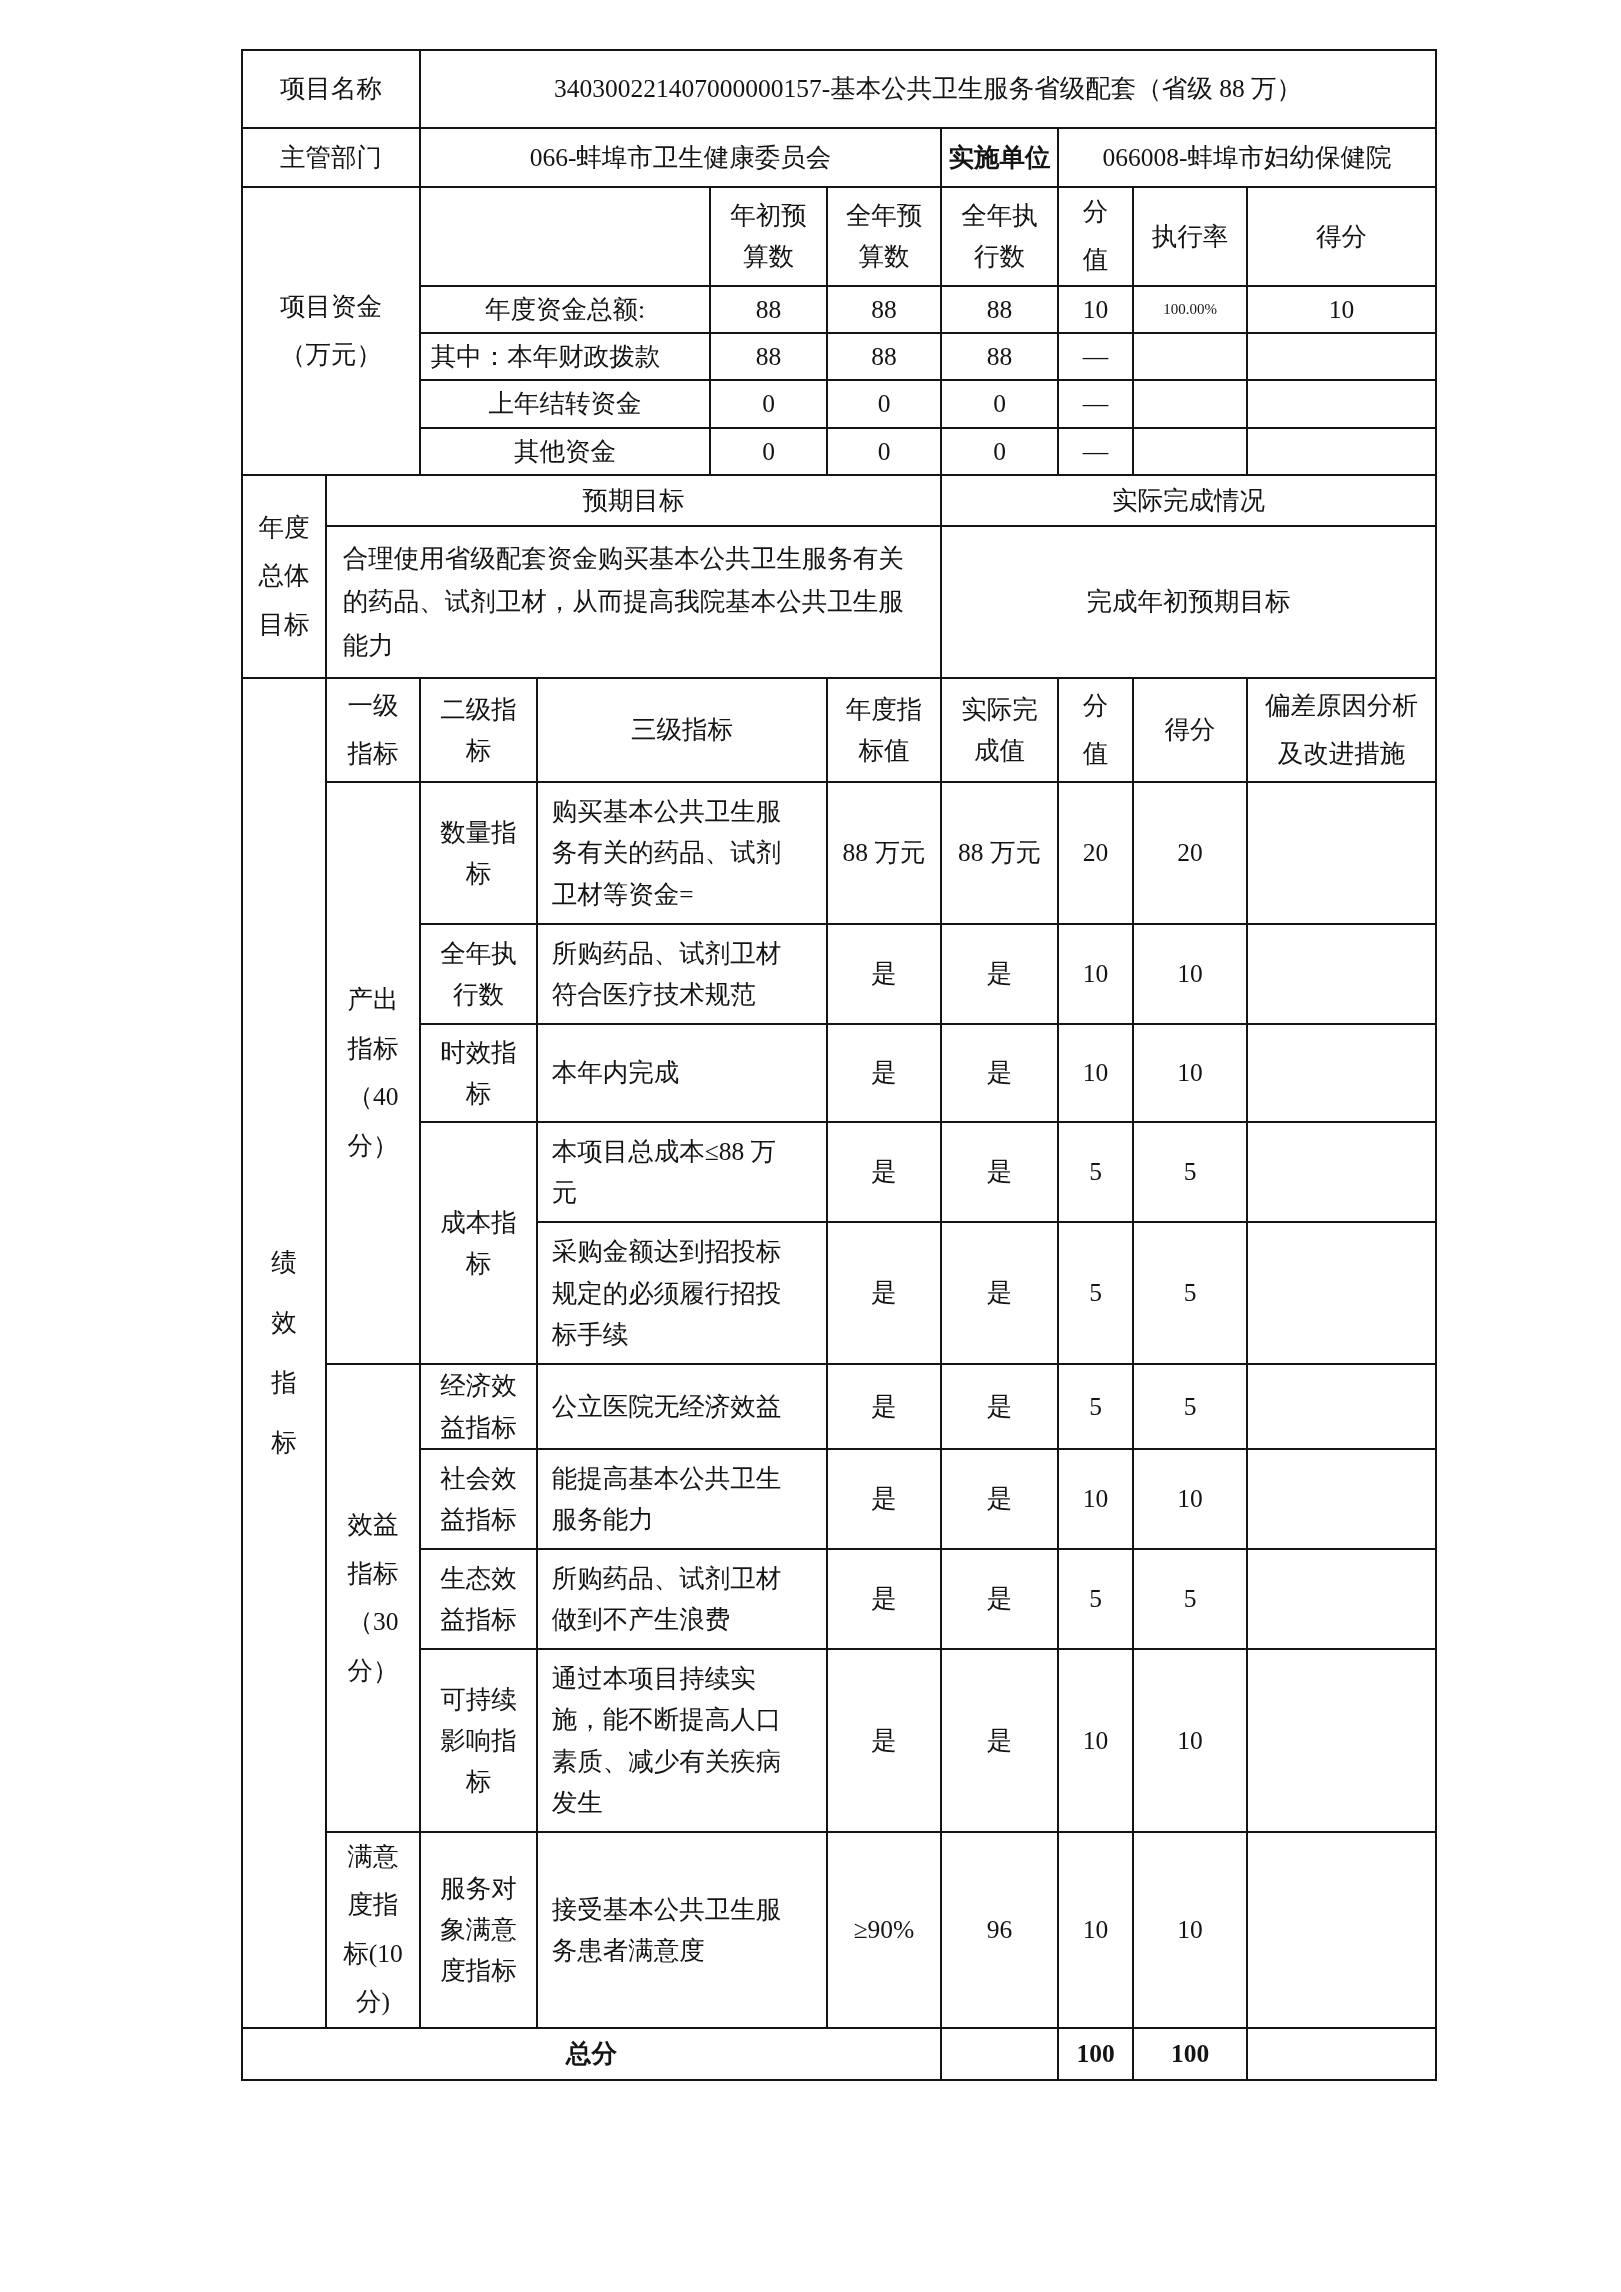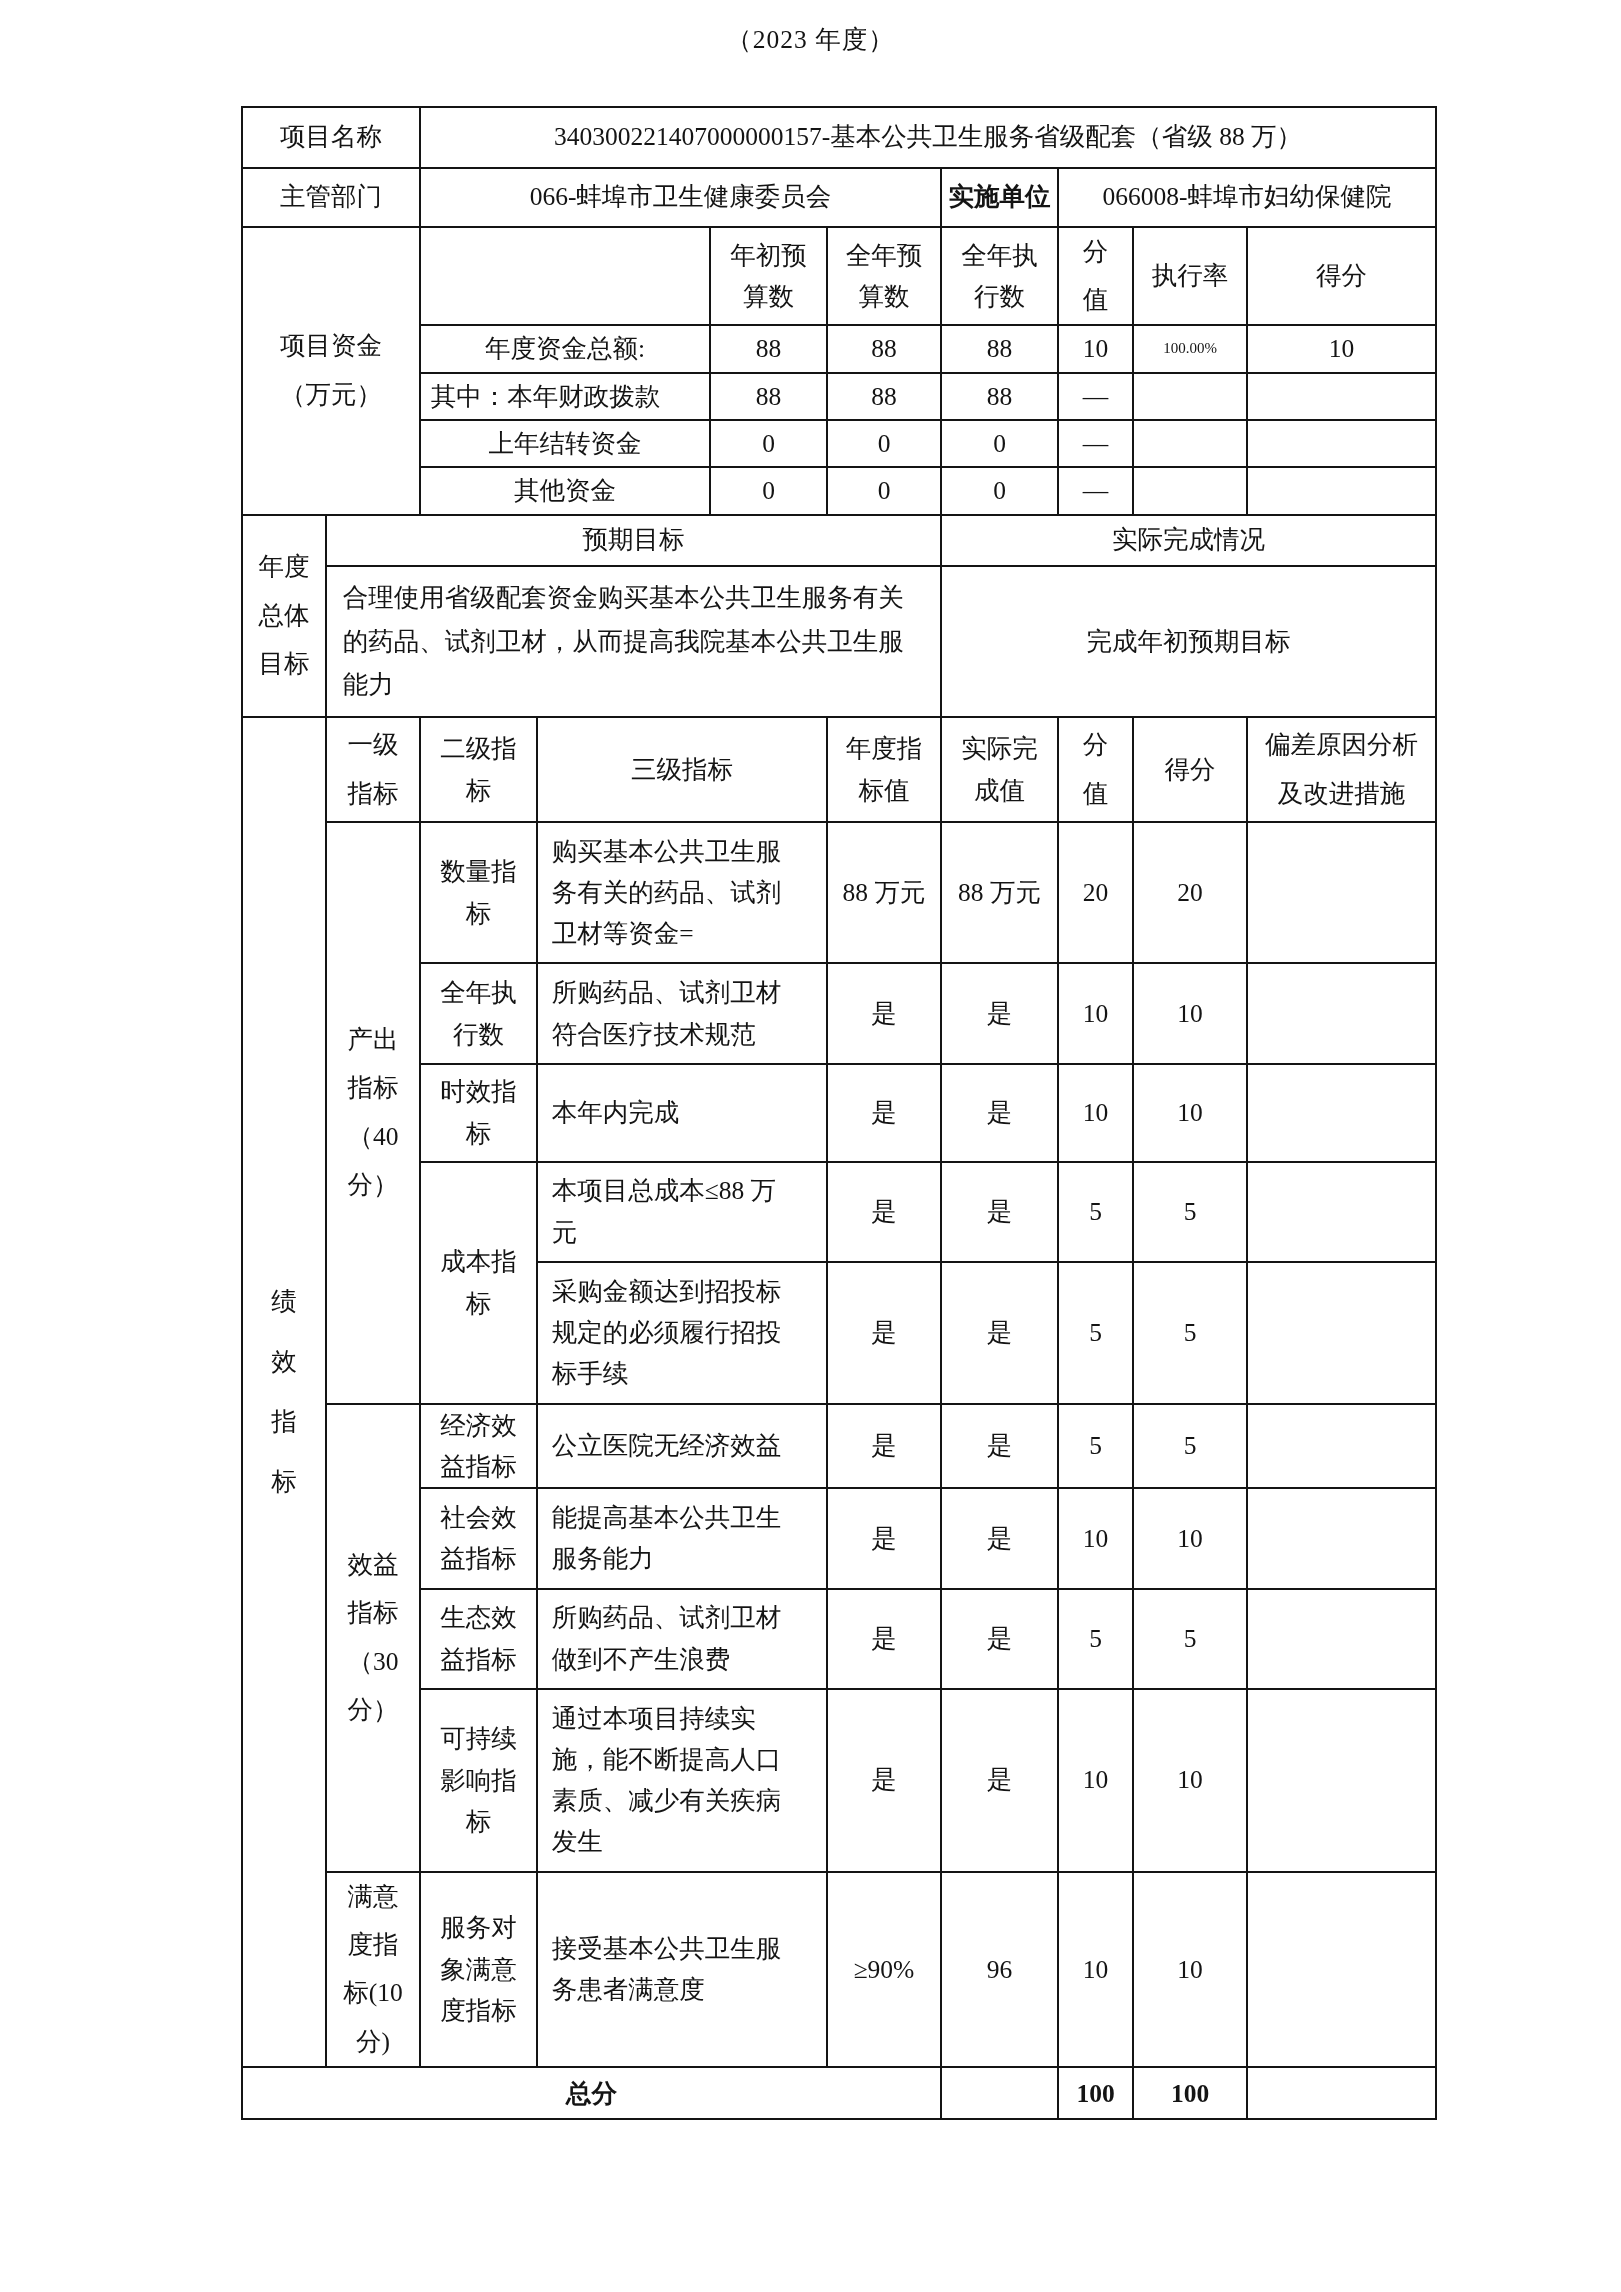--- a/index.html
+++ b/index.html
@@ -30,38 +30,37 @@
   .wrap3{padding:0 11.8px;line-height:1.62;}
   .vert{padding:0 28px;line-height:2.35;}
   .small{font-size:15px;}
   .funds-label div{line-height:1.9;}
 </style>
 </head>
 <body>
 
 <div class="page">
 
-  <div class="doc-subtitle">（2023 年度）</div>
 
   <table class="main">
     <colgroup>
       <col style="width:84px">
         <col style="width:94px">
         <col style="width:117px">
       <col style="width:173px">
         <col style="width:117px">
         <col style="width:114px">
       <col style="width:117px">
         <col style="width:75px">
         <col style="width:114px">
       <col style="width:189px">
     </colgroup>
 
     <tbody>
-        <tr style="height:61px">
+        <tr style="height:78px">
       <td colspan="2">项目名称</td>
       <td colspan="8">340300221407000000157-基本公共卫生服务省级配套（省级 88 万）</td>
     </tr>
 
     <tr style="height:59px">
       <td colspan="2">主管部门</td>
       <td colspan="4">066-蚌埠市卫生健康委员会</td>
       <td class="heiti">实施单位</td>
       <td colspan="3">066008-蚌埠市妇幼保健院</td>
     </tr>

